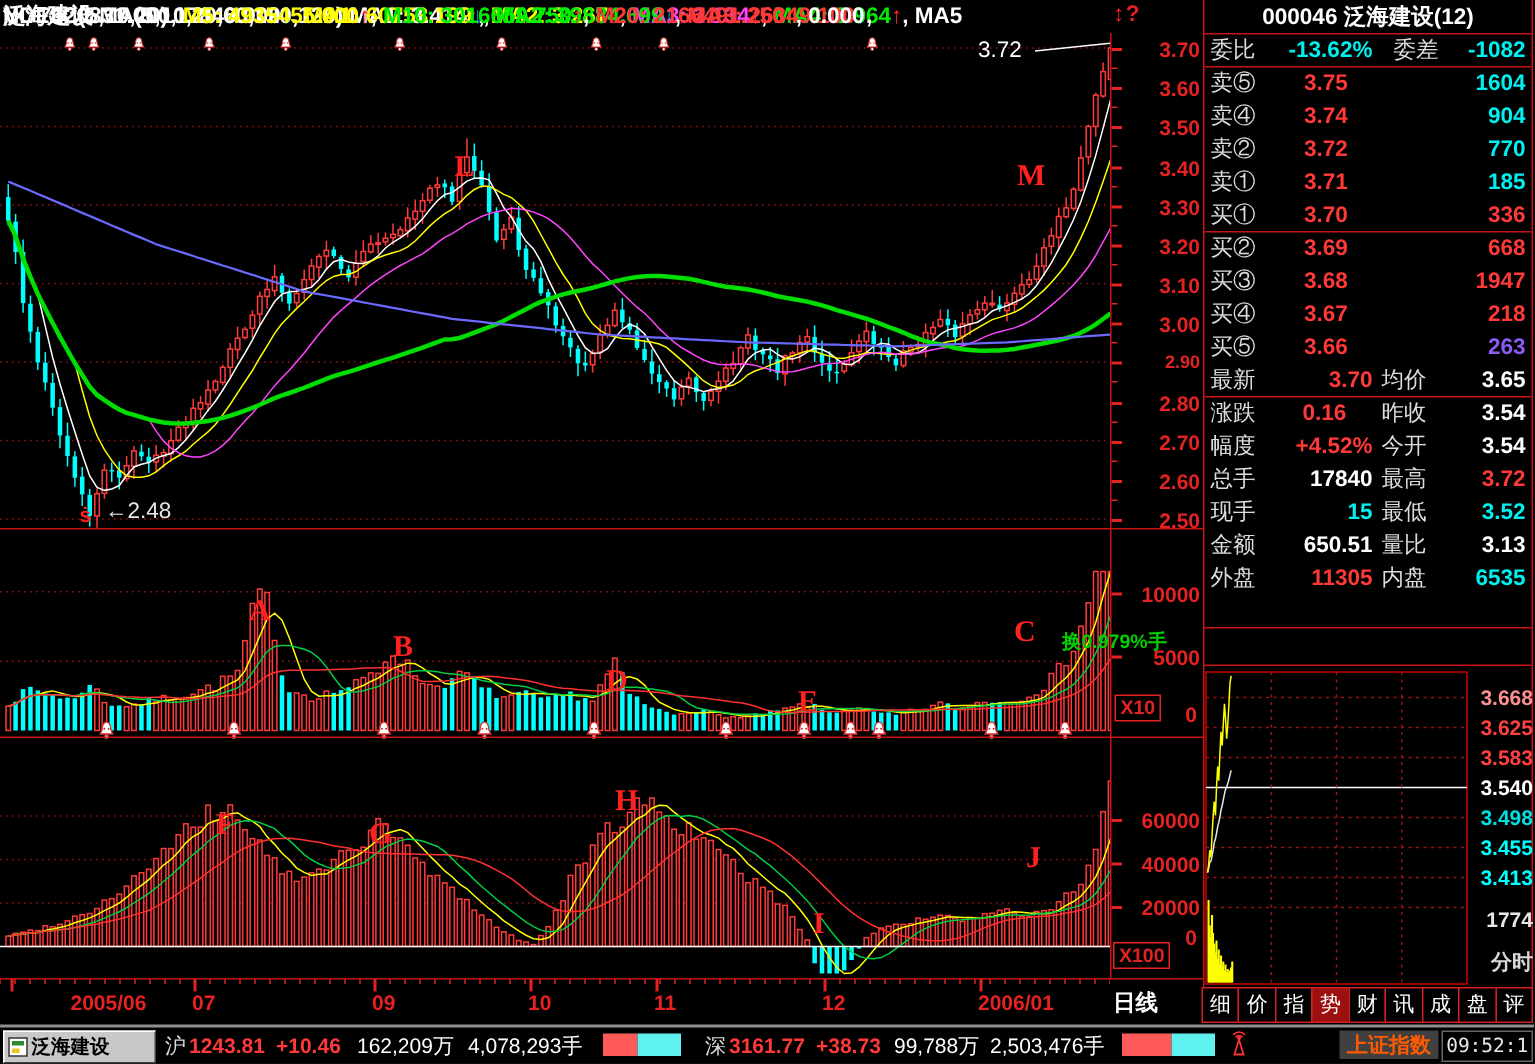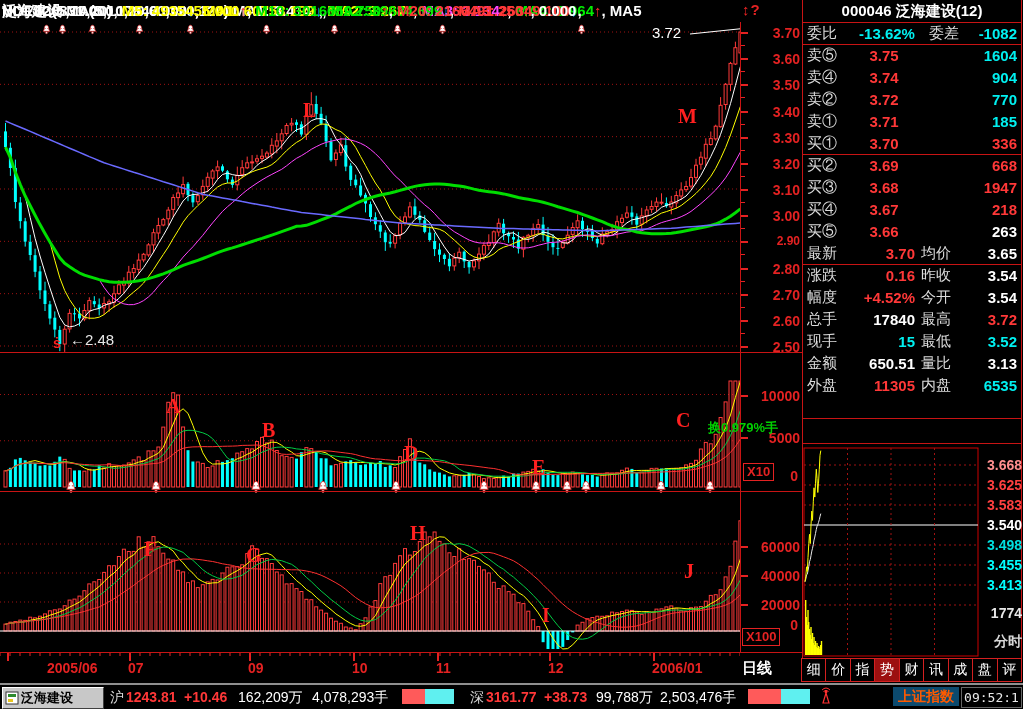--- a/index.html
+++ b/index.html
@@ -923,33 +923,33 @@
           <span class="qvol" style="color: rgb(255, 56, 56);">1947</span>
         </div>
         <div class="qrow">
           <span class="qlab">买④</span>
           <span class="qprice" style="color: rgb(255, 56, 56);">3.67</span>
           <span class="qvol" style="color: rgb(255, 56, 56);">218</span>
         </div>
         <div class="qrow">
           <span class="qlab">买⑤</span>
           <span class="qprice" style="color: rgb(255, 56, 56);">3.66</span>
-          <span class="qvol" style="color: #ffffff;">263</span>
+          <span class="qvol" style="color: #8b5cf6;">263</span>
         </div>
       </div>
     <div id="stats">
         <div class="qrow">
           <span class="qlab">最新</span>
           <span class="sv1" style="color: rgb(255, 56, 56);">3.70</span>
           <span class="sl2">均价</span>
           <span class="sv2" style="color: rgb(255, 255, 255);">3.65</span>
         </div>
         <div class="qrow">
           <span class="qlab">涨跌</span>
-          <span class="sv1" style="color: rgb(255, 56, 56);">0.16</span>
+          <span class="sv1" style="color: rgb(255, 56, 56); text-align: center;">0.16</span>
           <span class="sl2">昨收</span>
           <span class="sv2" style="color: rgb(255, 255, 255);">3.54</span>
         </div>
         <div class="qrow">
           <span class="qlab">幅度</span>
           <span class="sv1" style="color: rgb(255, 56, 56);">+4.52%</span>
           <span class="sl2">今开</span>
           <span class="sv2" style="color: rgb(255, 255, 255);">3.54</span>
         </div>
         <div class="qrow">
@@ -1073,20 +1073,20 @@
     <span class="abs" style="left:660px;top:4px;color:#fff">2,503,476手</span>
     <div class="abs" style="left:748px;top:4px;width:62px;height:15px">
       <div style="position:absolute;left:0;width:33px;height:15px;background:#ff5a5a"></div>
       <div style="position:absolute;left:33px;width:29px;height:15px;background:#5ff0f0"></div>
     </div>
     <svg class="abs" style="left:818px;top:2px" width="16" height="18">
       <path d="M8 6 L5 16 L11 16 Z" fill="none" stroke="#ff3030" stroke-width="1.2"></path>
       <circle cx="8" cy="5" r="1.4" fill="#ff3030"></circle>
       <path d="M4 3 Q8 -1 12 3 M5.5 4.5 Q8 2 10.5 4.5" fill="none" stroke="#ff3030" stroke-width="1"></path>
     </svg>
-    <div class="abs" style="left:893px;top:2px;width:66px;height:19px;background:#0c4a6e;display:flex;align-items:center;justify-content:center">
+    <div class="abs" style="left:893px;top:2px;width:66px;height:19px;background:#404040;display:flex;align-items:center;justify-content:center">
       <span style="color:#ff5a00;font-weight:bold;font-size:14px">上证指数</span>
     </div>
     <div class="abs" style="left:961px;top:2px;width:59px;height:19px;border:1px solid #666;display:flex;align-items:center;justify-content:center">
       <span style="color:#e8e8e8;font-size:13px;font-family:'DejaVu Sans Mono',monospace">09:52:1</span>
     </div>
   </div>
 </div>
 
 </body></html>

